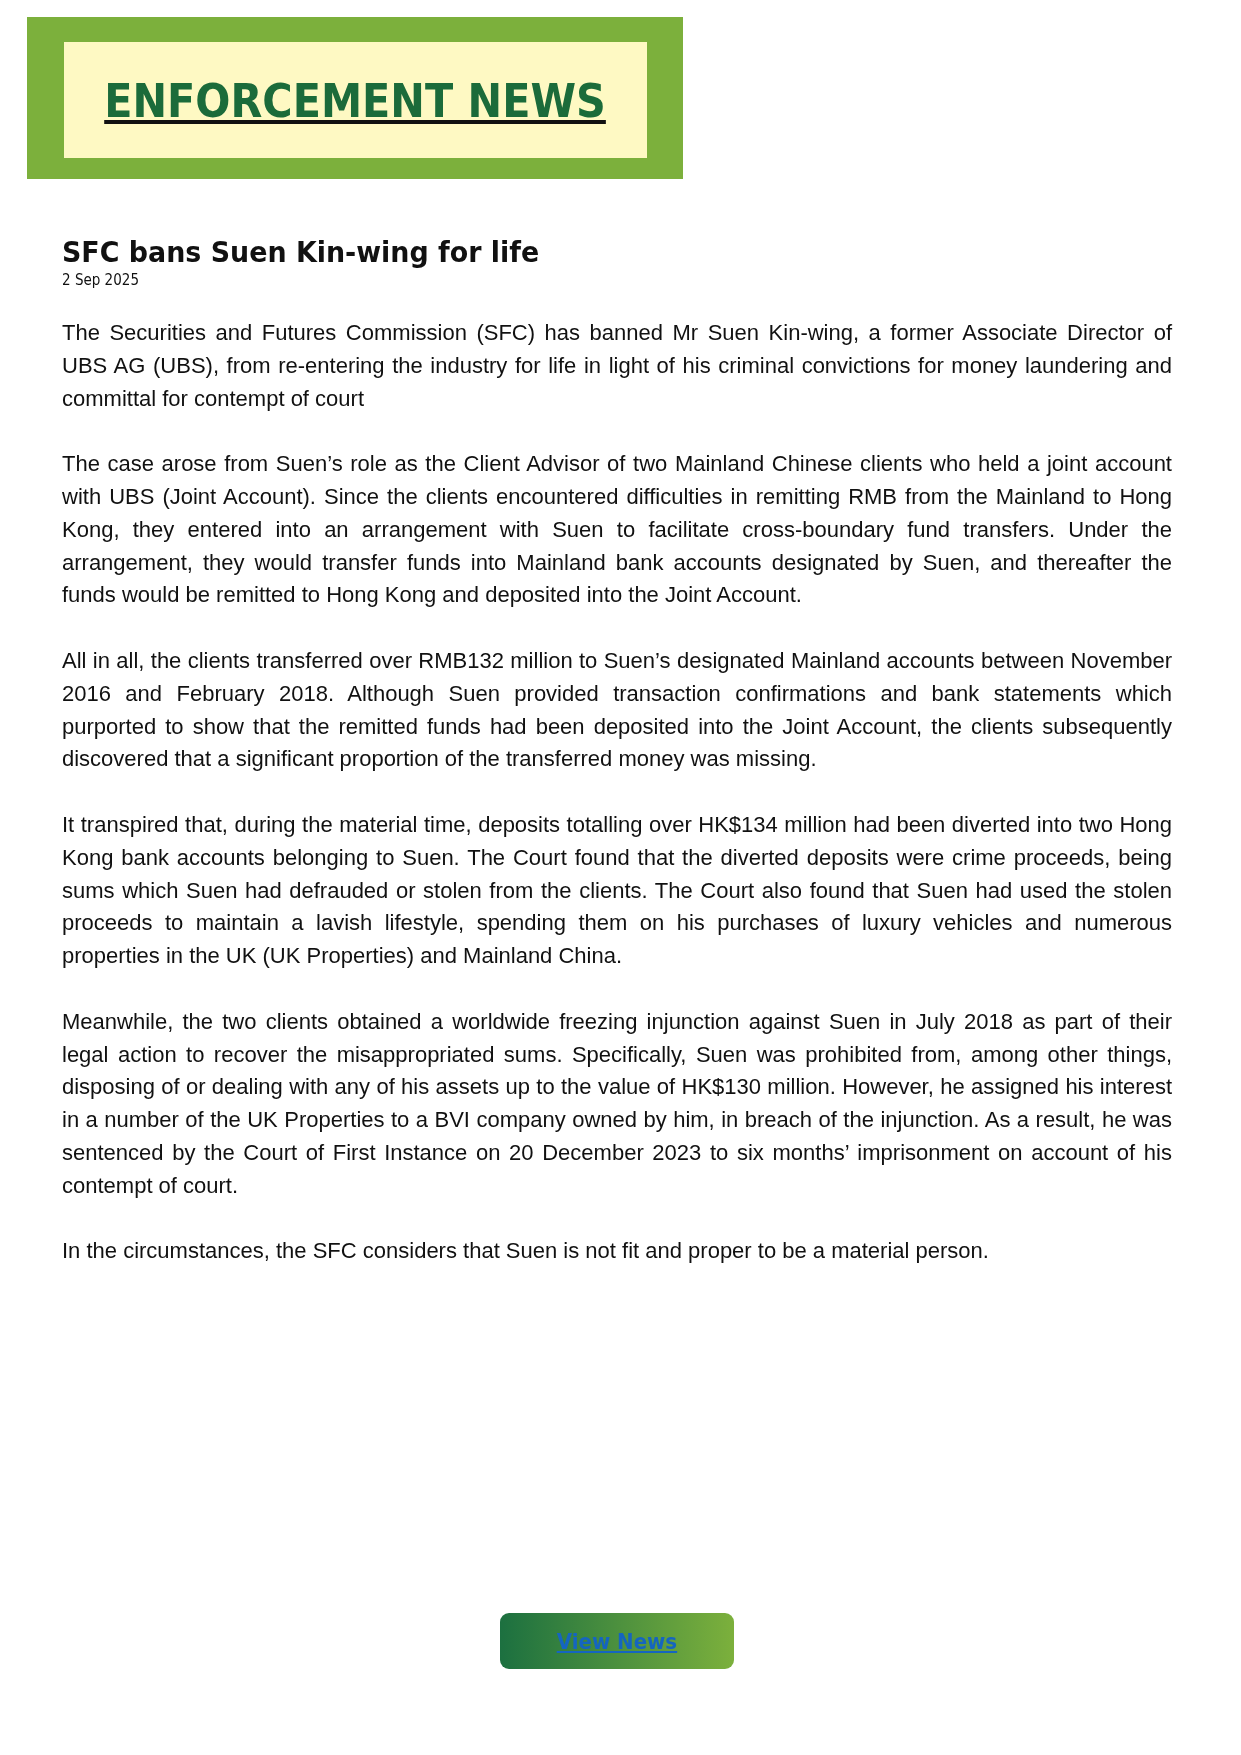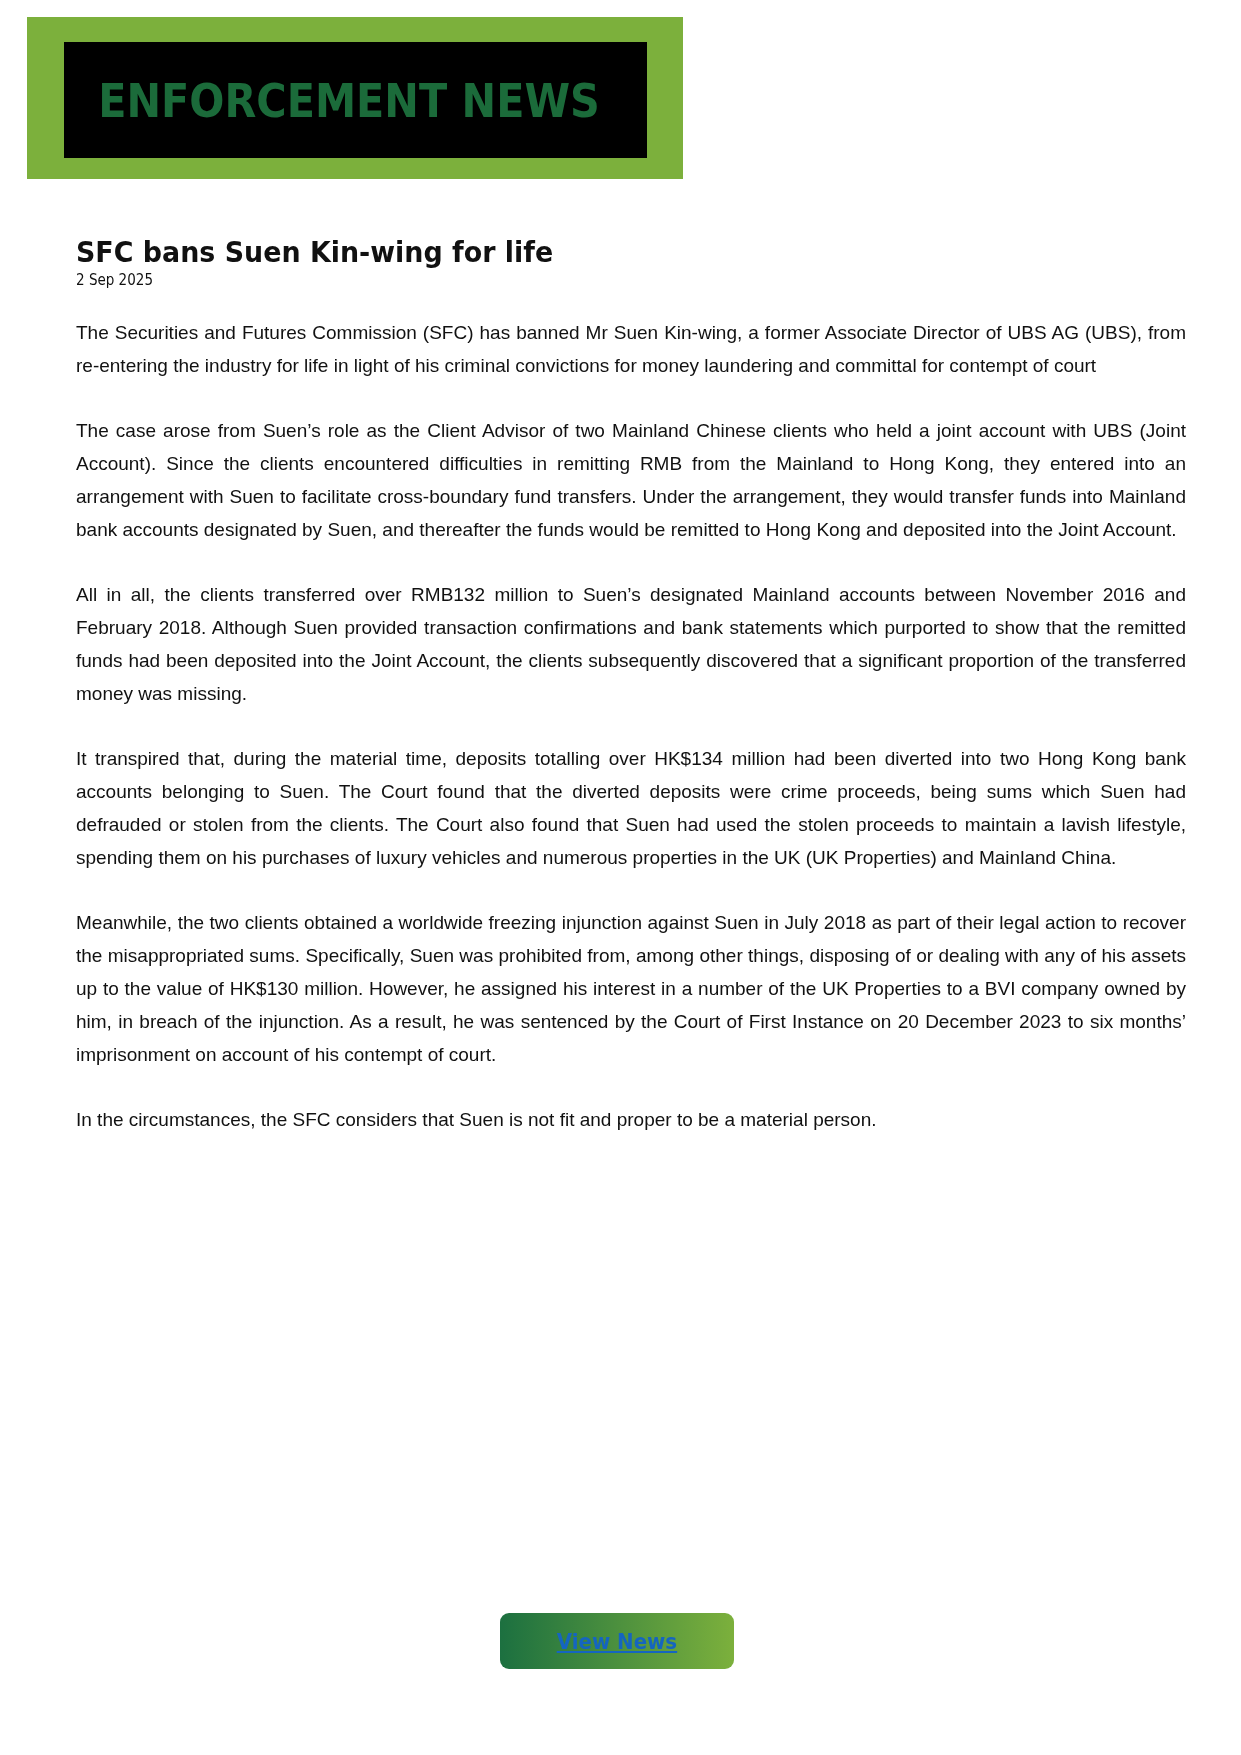--- a/index.html
+++ b/index.html
@@ -22,36 +22,38 @@
       width: 656px;
       height: 162px;
       background: #7cb03c;
     }
     .banner-inner {
       position: absolute;
       left: 37px;
       top: 25px;
       width: 583px;
       height: 116px;
-      background: #000000;
+      background: #fef9c3;
       display: flex;
       align-items: center;
+      justify-content: center;
+      text-decoration: underline;
     }
     .banner-title {
       font-family: "DejaVu Sans", sans-serif;
       font-weight: bold;
       font-size: 47px;
       color: #1b6b3a;
       letter-spacing: 0px;
       transform: scaleX(0.88);
       white-space: nowrap;
     }
     .article {
       position: absolute;
-      left: 76px;
+      left: 62px;
       top: 236px;
       width: 1110px;
     }
     .headline {
       font-family: "DejaVu Sans", sans-serif;
       font-weight: bold;
       font-size: 28px;
       margin: 0;
       line-height: 34px;
       color: #111111;
@@ -66,21 +68,21 @@
       line-height: 20px;
       color: #111111;
       transform-origin: left;
       transform: scaleX(0.9);
     }
     .body {
       margin-top: 27px;
     }
     .body p {
       font-family: "Liberation Sans", sans-serif;
-      font-size: 19px;
+      font-size: 22px;
       line-height: 32.8px;
       text-align: justify;
       margin: 0 0 32.8px 0;
       color: #111111;
     }
     .btn-wrap {
       position: absolute;
       left: 0;
       top: 1613px;
       width: 1241px;

